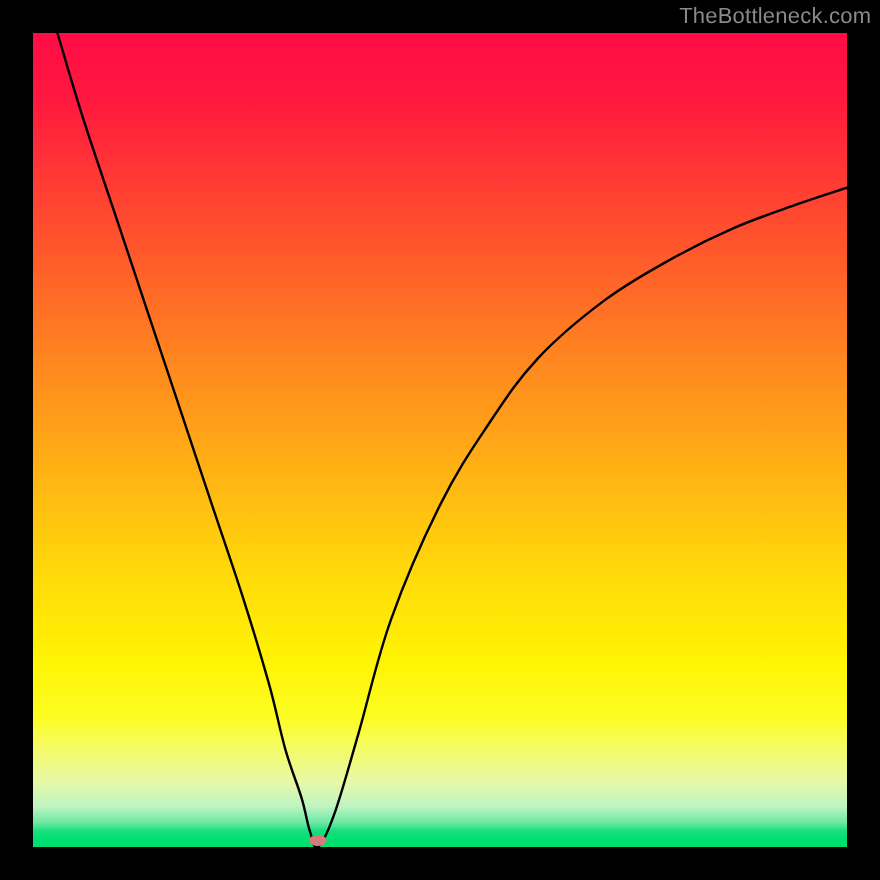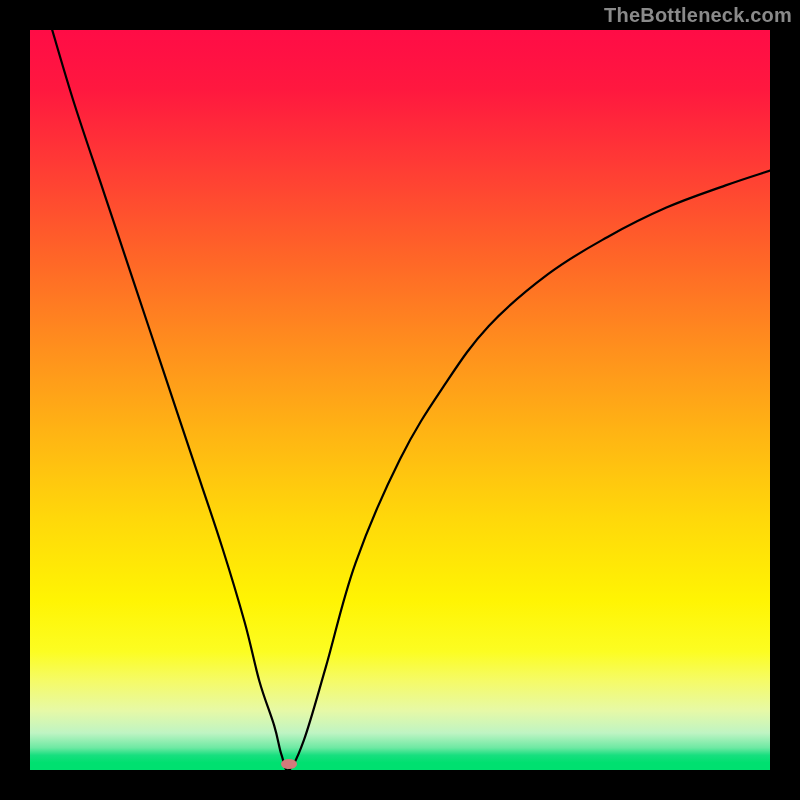--- a/index.html
+++ b/index.html
@@ -67,21 +67,21 @@
   .marker {
     fill: #d47b7b;
     stroke: none;
   }
   .watermark {
     position: absolute;
     top: 4px;
     right: 8px;
     color: #8a8a8a;
     font-size: 20px;
-    font-weight: 700;
+    font-weight: 400;
     letter-spacing: 0.2px;
   }
 </style>
 </head>
 <body>
 
 <div class="frame">
   <div class="plot">
     <div class="gradient"></div>
 

